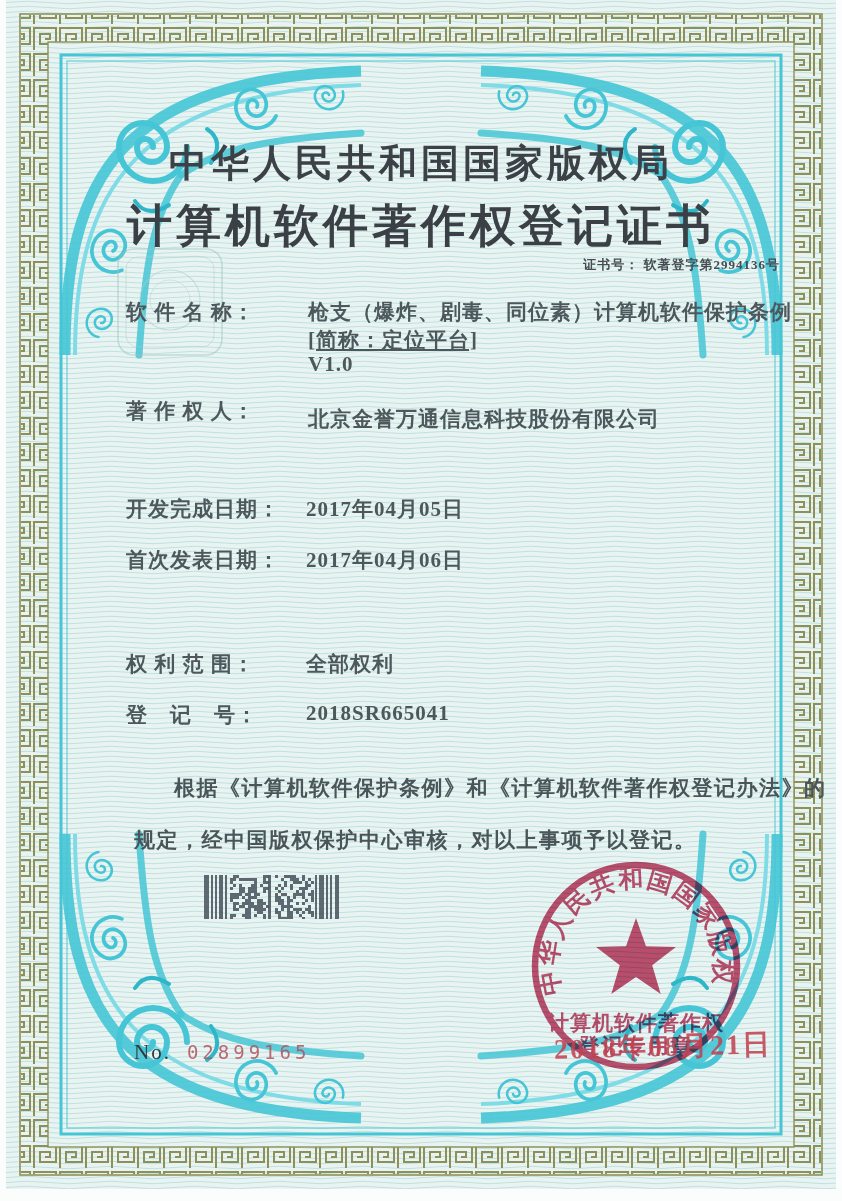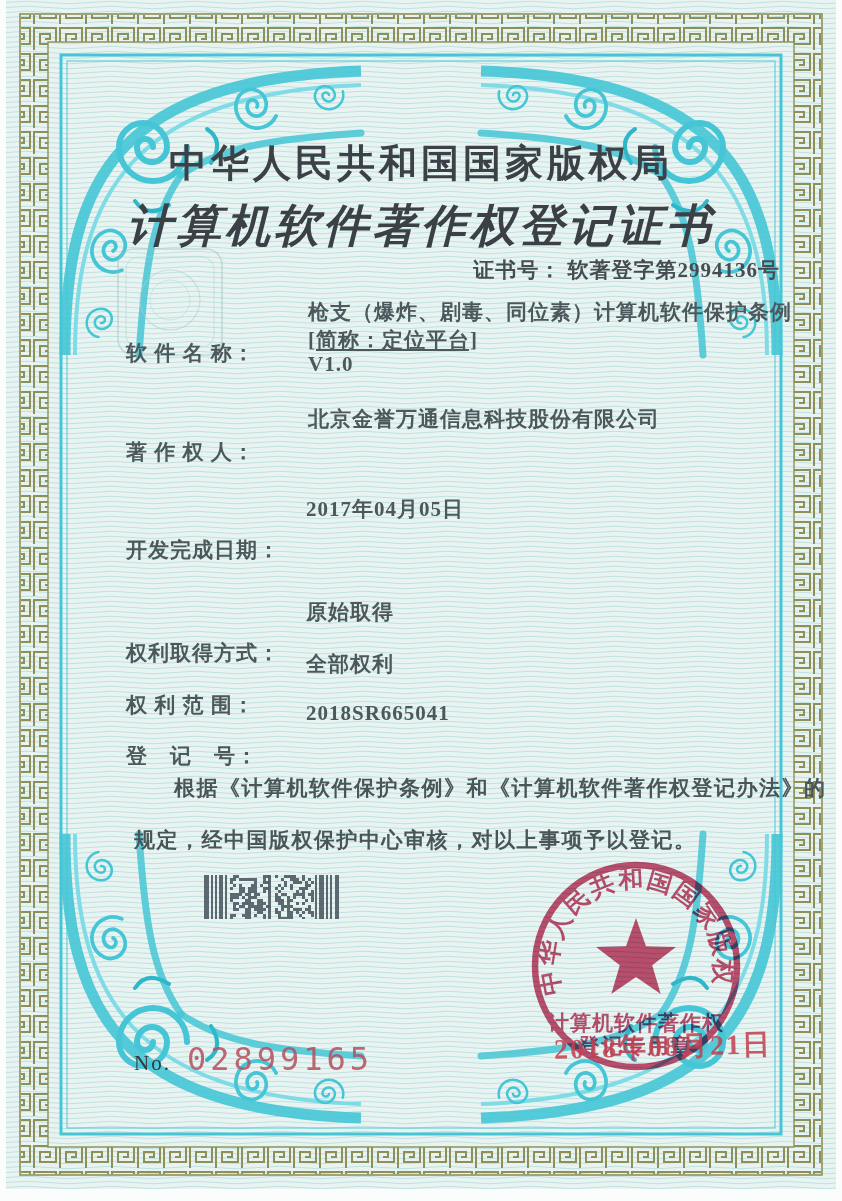--- a/index.html
+++ b/index.html
@@ -4,33 +4,33 @@
 <style>
   html,body{margin:0;padding:0;background:#9aa0a3;}
   .page{position:relative;width:842px;height:1201px;background:#fbfdfc;overflow:hidden;
         font-family:"Liberation Serif",serif;}
   .cert{position:absolute;left:6px;top:0;width:830px;height:1189px;background:#5eead4;overflow:hidden;}
   .deco{position:absolute;left:0;top:0;pointer-events:none;}
   .txt{position:absolute;color:#454f54;}
   .authority{left:0;right:0;top:138px;text-align:center;font-size:38px;font-weight:bold;
              letter-spacing:4px;color:#3b4147;}
   .doctitle{left:0;right:0;top:196px;text-align:center;font-size:45px;font-weight:bold;
-            letter-spacing:4px;color:#3a4046;font-style:italic;}
-  .certno{right:56px;top:256px;font-size:21px;letter-spacing:1px;color:#454c52;font-weight:600;}
+            letter-spacing:4px;color:#3a4046;}
+  .certno{right:56px;top:256px;font-size:13px;letter-spacing:1px;color:#454c52;font-weight:600;}
   .row{left:120px;font-size:21px;letter-spacing:1px;color:#4c585c;font-weight:600;white-space:nowrap;}
   .val{position:absolute;left:180px;top:0;white-space:nowrap;}
-  .row .lbl{display:inline-block;margin-top:41px;}
+  .row .lbl{display:inline-block;}
   .statement{left:120px;width:672px;font-size:21px;letter-spacing:1.5px;color:#4a5559;
              font-weight:600;line-height:52px;}
   .sealwrap{position:absolute;left:512px;top:850px;width:236px;height:236px;mix-blend-mode:multiply;}
   .sealdate{position:absolute;left:548px;top:1028px;font-size:28px;color:#c2404f;font-weight:600;
             letter-spacing:2px;transform:rotate(-1.5deg);opacity:.85;white-space:nowrap;}
   .noline{position:absolute;left:128px;top:1040px;white-space:nowrap;}
   .noline .no{font-size:21px;color:#34383c;letter-spacing:2px;}
-  .noline .serial{font-size:32px;color:#b4505f;font-family:"DejaVu Sans Mono",monospace;
+  .noline .serial{font-size:19px;color:#b4505f;font-family:"DejaVu Sans Mono",monospace;
                   letter-spacing:4px;margin-left:16px;opacity:.85;}
   .barcode{position:absolute;left:198px;top:875px;}
 </style>
 </head>
 <body>
 
 <div class="page">
   <div class="cert">
 
     <svg class="deco" width="830" height="1189" viewBox="0 0 830 1189">
@@ -103,25 +103,25 @@
     <div class="txt row" style="top:397px;">
       <span class="lbl">著 作 权 人：</span>
       <span class="val" style="left:182px;margin-top:8px;">北京金誉万通信息科技股份有限公司</span>
     </div>
 
     <div class="txt row" style="top:495px;">
       <span class="lbl">开发完成日期：</span>
       <span class="val">2017年04月05日</span>
     </div>
 
-
-    <div class="txt row" style="top:598px;">
-      <span class="lbl">权利取得方式：</span>
-      <span class="val">原始取得</span>
-    </div>
+    <div class="txt row" style="top:546px;">
+      <span class="lbl">首次发表日期：</span>
+      <span class="val">2017年04月06日</span>
+    </div>
+
 
     <div class="txt row" style="top:650px;">
       <span class="lbl">权 利 范 围：</span>
       <span class="val">全部权利</span>
     </div>
 
     <div class="txt row" style="top:701px;">
       <span class="lbl">登　记　号：</span>
       <span class="val">2018SR665041</span>
     </div>

